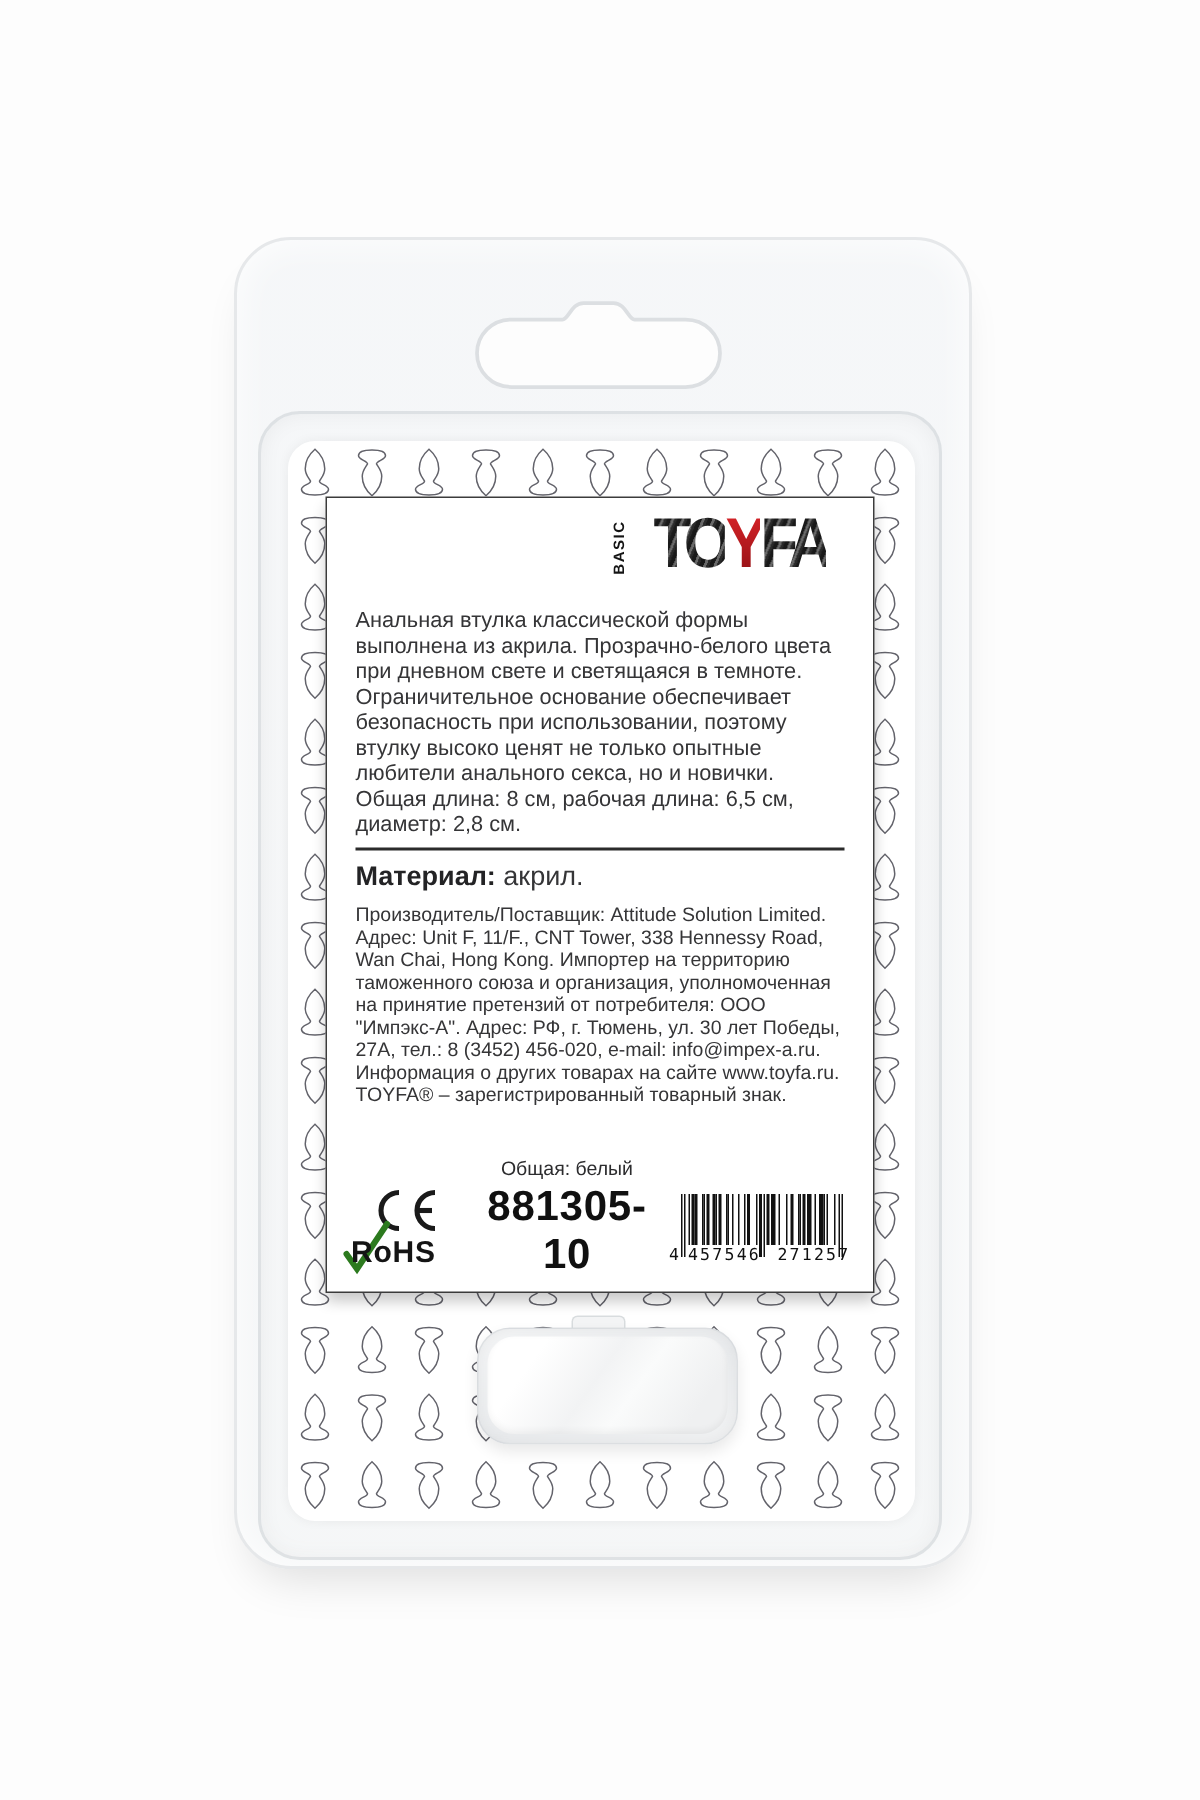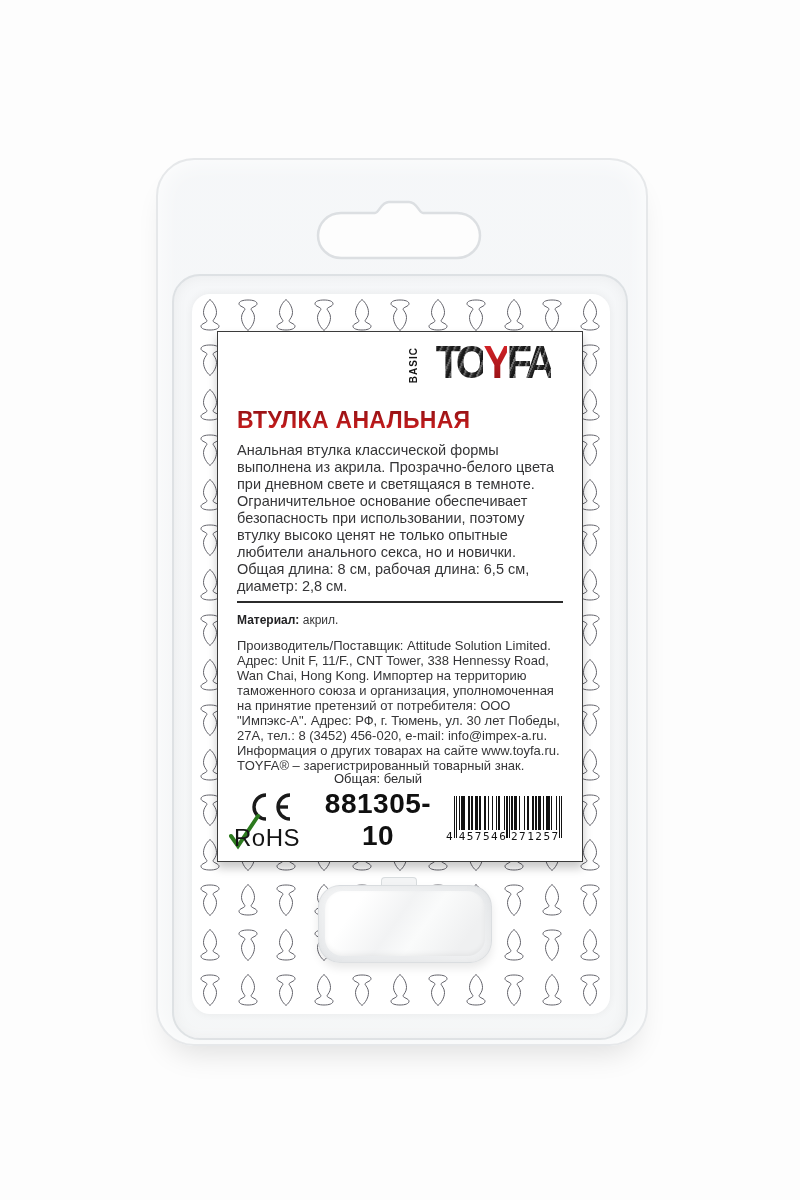--- a/index.html
+++ b/index.html
@@ -32,44 +32,44 @@
     transform:scaleX(0.88);transform-origin:right bottom;white-space:nowrap;}
   .lg{background:repeating-linear-gradient(115deg,#191919 0 3px,#696969 3px 5px,#2a2a2a 5px 7px);
     -webkit-background-clip:text;background-clip:text;color:transparent;}
   .lg.red{background:linear-gradient(180deg,#e2262b,#8c0f13);-webkit-background-clip:text;
     background-clip:text;color:transparent;}
   .title{margin-top:9px;font-size:23px;font-weight:700;letter-spacing:0.3px;
     background:linear-gradient(180deg,#8f1014,#d4201f);-webkit-background-clip:text;
     background-clip:text;color:transparent;}
   .desc{margin-top:8px;font-size:14.5px;line-height:17px;}
   .rule{border:none;border-top:2px solid #2b2b2b;margin:6px 0 0 0;}
-  .material{margin-top:9px;font-size:12px;line-height:17px;}
+  .material{margin-top:9px;font-size:18px;line-height:17px;}
   .care{margin-top:10px;font-size:14.5px;line-height:17px;}
   .bold{font-weight:700;color:#232325;}
   .manufacturer{margin-top:9px;font-size:13px;line-height:15px;}
 
   
   .label-footer{position:absolute;left:14px;right:8px;bottom:7px;height:64px;display:flex;align-items:flex-end;}
   .certs{width:78px;position:relative;height:64px;}
   .ce{position:absolute;left:14px;top:2px;}
-  .rohs{position:absolute;left:2px;top:34px;font-size:24px;font-weight:400;color:#141414;letter-spacing:0.5px;text-align:center;}
+  .rohs{position:absolute;left:2px;top:34px;font-size:20px;font-weight:700;color:#141414;letter-spacing:0.5px;text-align:center;}
   .rohs-check{position:absolute;left:-4px;top:22px;}
   .mid{flex:1;text-align:center;padding-bottom:2px;}
   .color-line{font-size:13px;color:#2c2c2e;}
   .sku{font-size:28px;font-weight:800;color:#101010;letter-spacing:0.5px;margin-top:2px;text-align:center;}
   .barcode{width:128px;position:relative;height:58px;}
   .bars{position:absolute;left:8px;top:0;height:46px;display:flex;align-items:flex-start;}
   .bars div{height:34px;}
   .bars div.b{background:#111;}
   .bars div.g{height:42px;}
   .bc-digits{position:absolute;left:0;top:34px;width:100%;font-size:11px;color:#111;
     font-family:"DejaVu Sans Mono", monospace;display:flex;}
   .bc-first{width:9px;}
   .bc-g1{width:56px;text-align:center;letter-spacing:1.5px;}
-  .bc-g2{width:56px;text-align:left;letter-spacing:1.5px;}
+  .bc-g2{width:56px;text-align:right;letter-spacing:1.5px;}
 
   
   .bubble-tab{position:absolute;left:381px;top:877px;width:34px;height:14px;border-radius:4px;
     background:#f3f4f5;border:1px solid rgba(190,195,200,0.5);}
   .bubble{position:absolute;left:318px;top:885px;width:172px;height:76px;border-radius:22px;
     background:linear-gradient(160deg,#f4f5f6,#e9ebed 55%,#f1f2f3);
     border:1px solid rgba(195,200,205,0.45);
     box-shadow:0 5px 10px rgba(0,0,0,0.09), inset 0 0 10px rgba(0,0,0,0.05);}
   .pillow{position:absolute;left:6px;top:5px;right:6px;bottom:6px;border-radius:18px;
     background:linear-gradient(125deg,#ffffff 20%,#f2f3f4 45%,#fafbfb 60%,#eff0f1 85%);
@@ -275,21 +275,20 @@
   </div>
 
   <div class="label">
     <div class="logo-row">
       <div class="logo">
         <span class="logo-basic">BASIC</span>
         <span class="logo-word"><span class="lg">TO</span><span class="lg red">Y</span><span class="lg">FA</span></span>
       </div>
     </div>
 
-    <div class="title">ВТУЛКА АНАЛЬНАЯ</div>
 
     <div class="desc">Анальная втулка классической формы выполнена из акрила. Прозрачно-белого цвета при дневном свете и светящаяся в темноте. Ограничительное основание обеспечивает безопасность при использовании, поэтому втулку высоко ценят не только опытные любители анального секса, но и новички. Общая длина: 8 см, рабочая длина: 6,5 см, диаметр: 2,8 см.</div>
 
     <hr class="rule">
 
     <div class="material"><span class="bold">Материал:</span><span> акрил.</span></div>
 
 
     <div class="manufacturer">Производитель/Поставщик: Attitude Solution Limited. Адрес: Unit F, 11/F., CNT Tower, 338 Hennessy Road, Wan Chai, Hong Kong. Импортер на территорию таможенного союза и организация, уполномоченная на принятие претензий от потребителя: ООО "Импэкс-А". Адрес: РФ, г. Тюмень, ул. 30 лет Победы, 27А, тел.: 8 (3452) 456-020, e-mail: info@impex-a.ru. Информация о других товарах на сайте www.toyfa.ru. TOYFA® – зарегистрированный товарный знак.</div>
 

